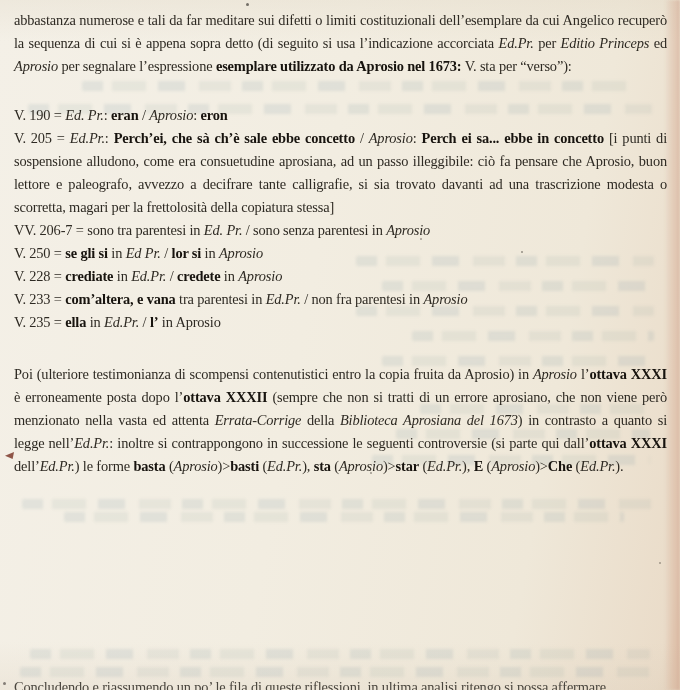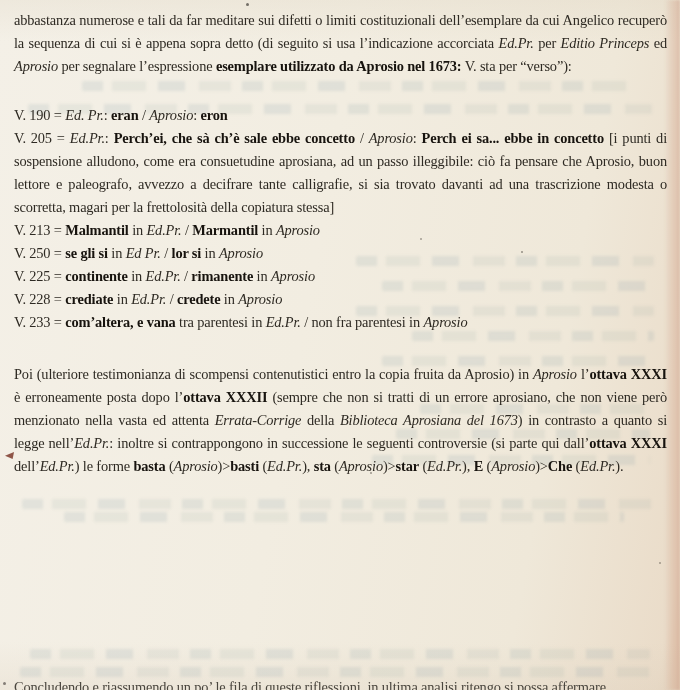--- a/index.html
+++ b/index.html
@@ -83,25 +83,25 @@
   <div class="ghost" style="top:667px; left:20px;  width:634px;"></div>
 
   <div class="edge-band"></div>
 
   <div class="content">
     <p class="para" id="intro-paragraph"><span class="seg n">abbastanza numerose e tali da far meditare sui difetti o limiti costituzionali dell’esemplare da cui Angelico recuperò la sequenza di cui si è appena sopra detto (di seguito si usa l’indicazione accorciata </span><span class="seg i">Ed.Pr.</span><span class="seg n"> per </span><span class="seg i">Editio Princeps</span><span class="seg n"> ed </span><span class="seg i">Aprosio</span><span class="seg n"> per segnalare l’espressione </span><span class="seg b">esemplare utilizzato da Aprosio nel 1673:</span><span class="seg n"> V. sta per “verso”):</span></p>
 
     <div id="variant-list">
         <div class="variant-line"><span class="seg n">V. 190 = </span><span class="seg i">Ed. Pr.</span><span class="seg n">: </span><span class="seg b">eran</span><span class="seg n"> / </span><span class="seg i">Aprosio</span><span class="seg n">: </span><span class="seg b">eron</span></div>
         <div class="variant-line"><span class="seg n">V. 205 = </span><span class="seg i">Ed.Pr.</span><span class="seg n">: </span><span class="seg b">Perch’ei, che sà ch’è sale ebbe concetto</span><span class="seg n"> / </span><span class="seg i">Aprosio</span><span class="seg n">: </span><span class="seg b">Perch ei sa... ebbe in concetto</span><span class="seg n"> [i punti di sospensione alludono, come era consuetudine aprosiana, ad un passo illeggibile: ciò fa pensare che Aprosio, buon lettore e paleografo, avvezzo a decifrare tante calligrafie, si sia trovato davanti ad una trascrizione modesta o scorretta, magari per la frettolosità della copiatura stessa]</span></div>
-        <div class="variant-line"><span class="seg n">V. 213 = </span><span class="seg b">Malmantil</span><span class="seg n"> in </span><span class="seg i">Ed.Pr.</span><span class="seg n"> / </span><span class="seg b">Marmantil</span><span class="seg n"> in </span><span class="seg i">Aprosio</span></div>
+        <div class="variant-line"><span class="seg n">VV. 206-7 = sono tra parentesi in </span><span class="seg i">Ed. Pr.</span><span class="seg n"> / sono senza parentesi in </span><span class="seg i">Aprosio</span></div>
         <div class="variant-line"><span class="seg n">V. 250 = </span><span class="seg b">se gli si</span><span class="seg n"> in </span><span class="seg i">Ed Pr.</span><span class="seg n"> / </span><span class="seg b">lor si</span><span class="seg n"> in </span><span class="seg i">Aprosio</span></div>
-        <div class="variant-line"><span class="seg n">V. 225 = </span><span class="seg b">continente</span><span class="seg n"> in </span><span class="seg i">Ed.Pr.</span><span class="seg n"> / </span><span class="seg b">rimanente</span><span class="seg n"> in </span><span class="seg i">Aprosio</span></div>
         <div class="variant-line"><span class="seg n">V. 228 = </span><span class="seg b">crediate</span><span class="seg n"> in </span><span class="seg i">Ed.Pr.</span><span class="seg n"> / </span><span class="seg b">credete</span><span class="seg n"> in </span><span class="seg i">Aprosio</span></div>
         <div class="variant-line"><span class="seg n">V. 233 = </span><span class="seg b">com’altera, e vana</span><span class="seg n"> tra parentesi in </span><span class="seg i">Ed.Pr.</span><span class="seg n"> / non fra parentesi in </span><span class="seg i">Aprosio</span></div>
+        <div class="variant-line"><span class="seg n">V. 235 = </span><span class="seg b">ella</span><span class="seg n"> in </span><span class="seg i">Ed.Pr.</span><span class="seg n"> / </span><span class="seg b">l’</span><span class="seg n"> in Aprosio</span></div>
       </div>
 
     <p class="para" id="ottava-paragraph"><span class="seg n">Poi (ulteriore testimonianza di scompensi contenutistici entro la copia fruita da Aprosio) in </span><span class="seg i">Aprosio</span><span class="seg n"> l’</span><span class="seg b">ottava XXXI</span><span class="seg n"> è erroneamente posta dopo l’</span><span class="seg b">ottava XXXII</span><span class="seg n"> (sempre che non si tratti di un errore aprosiano, che non viene però menzionato nella vasta ed attenta </span><span class="seg i">Errata-Corrige</span><span class="seg n"> della </span><span class="seg i">Biblioteca Aprosiana del 1673</span><span class="seg n">) in contrasto a quanto si legge nell’</span><span class="seg i">Ed.Pr.</span><span class="seg n">: inoltre si contrappongono in successione le seguenti controversie (si parte qui dall’</span><span class="seg b">ottava XXXI</span><span class="seg n"> dell’</span><span class="seg i">Ed.Pr.</span><span class="seg n">) le forme </span><span class="seg b">basta</span><span class="seg n"> (</span><span class="seg i">Aprosio</span><span class="seg n">)&gt;</span><span class="seg b">basti</span><span class="seg n"> (</span><span class="seg i">Ed.Pr.</span><span class="seg n">), </span><span class="seg b">sta</span><span class="seg n"> (</span><span class="seg i">Aprosio</span><span class="seg n">)&gt;</span><span class="seg b">star</span><span class="seg n"> (</span><span class="seg i">Ed.Pr.</span><span class="seg n">), </span><span class="seg b">E</span><span class="seg n"> (</span><span class="seg i">Aprosio</span><span class="seg n">)&gt;</span><span class="seg b">Che</span><span class="seg n"> (</span><span class="seg i">Ed.Pr.</span><span class="seg n">).</span></p>
   </div>
 
   <p class="para" id="concluding-paragraph"><span class="seg n">Concludendo e riassumendo un po’ le fila di queste riflessioni, in ultima analisi ritengo si possa affermare</span></p>
 
   <div class="margin-mark"></div>
   <div class="speck s1"></div>
   <div class="speck s2"></div>

